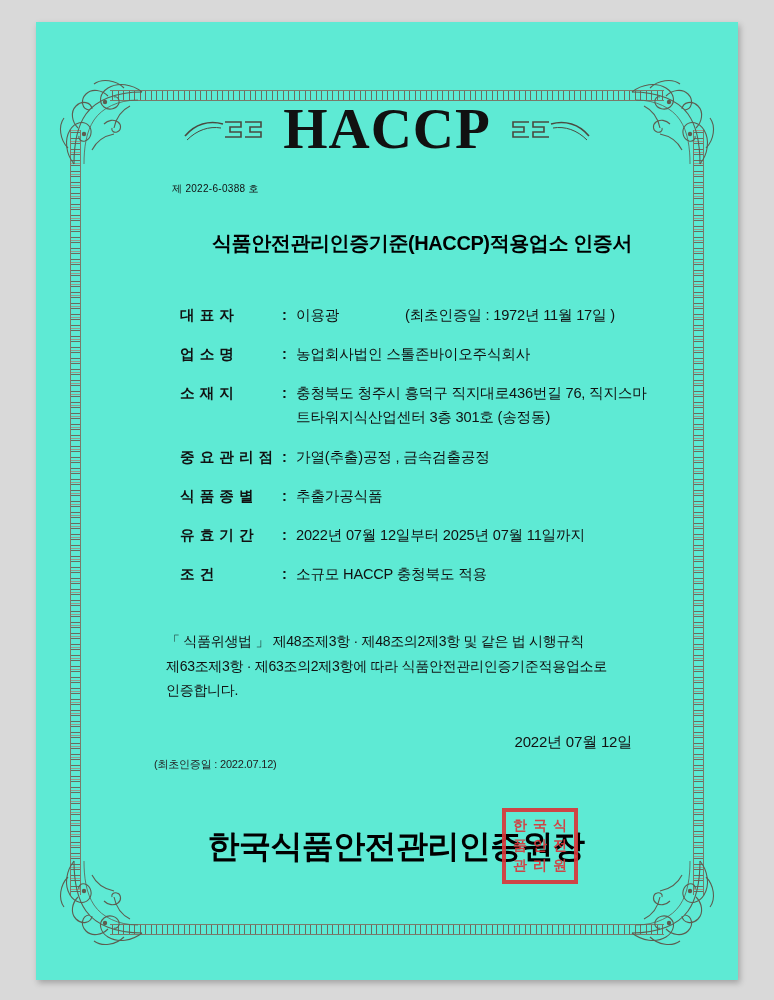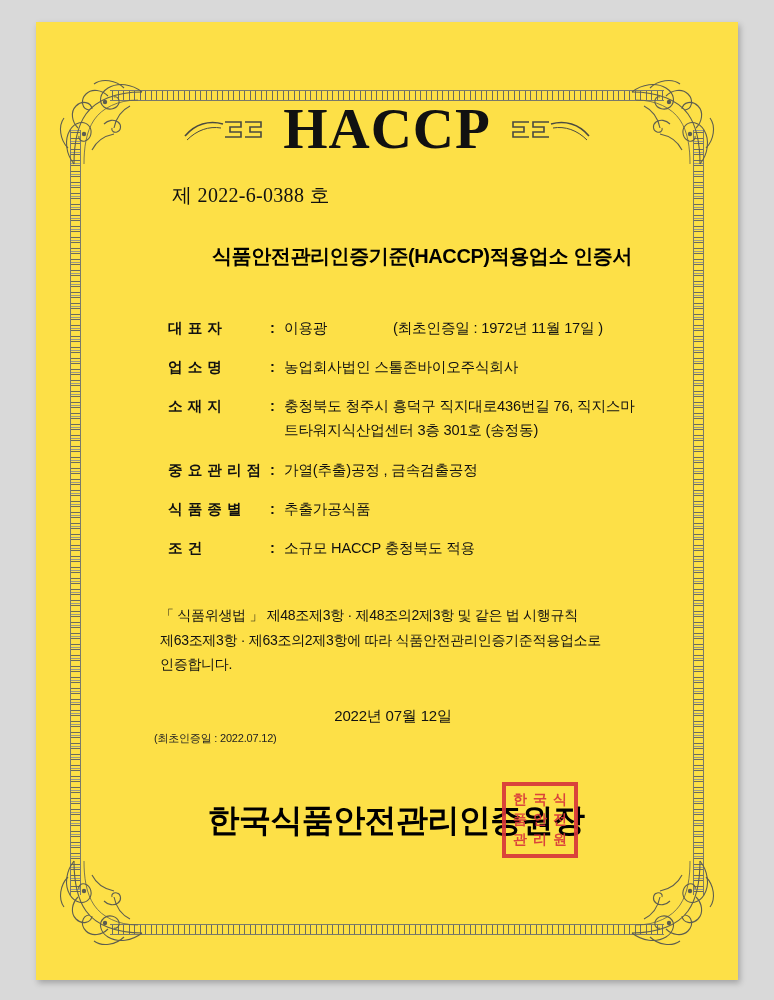--- a/index.html
+++ b/index.html
@@ -19,21 +19,21 @@
     background: #d9d9d9;
   }
 
   
   .paper {
     position: absolute;
     left: 36px;
     top: 22px;
     width: 702px;
     height: 958px;
-    background: #fde047;
+    background: #5eead4;
     box-shadow: 2px 3px 6px rgba(0,0,0,0.25);
   }
 
   
   .border-frame {
     position: absolute;
     left: 34px;
     top: 68px;
     width: 634px;
     height: 845px;
@@ -135,40 +135,40 @@
 
   
   .doc-body {
     position: absolute;
     left: 118px;
     top: 160px;
     width: 478px;
   }
 
   .cert-no {
-    font-size: 20px;
+    font-size: 10px;
     color: #111;
     letter-spacing: 0.3px;
     margin: 0 0 34px 18px;
-    font-family: Liberation Serif, serif;
+    font-family: Liberation Sans, sans-serif;
   }
 
   .cert-title {
     font-size: 20px;
     font-weight: 700;
     color: #000;
     text-align: right;
     letter-spacing: -0.4px;
     margin: 0 0 48px 0;
   }
 
   table.fields {
     border-collapse: collapse;
     width: 100%;
-    margin-left: 14px;
+    margin-left: 26px;
   }
   table.fields td {
     vertical-align: top;
     padding: 0 0 18px 0;
     font-size: 14.6px;
     color: #111;
     line-height: 1.45;
   }
   td.label {
     width: 102px;
@@ -187,33 +187,33 @@
     display: inline-block;
     margin-left: 62px;
     letter-spacing: -0.2px;
   }
   .value .line2 {
     display: block;
     margin-top: 3px;
   }
 
   .legal {
-    margin: 26px 0 0 6px;
+    margin: 26px 0 0 12px;
     font-size: 14px;
     line-height: 1.75;
     color: #111;
     letter-spacing: -0.3px;
     text-align: justify;
     width: 470px;
   }
   .legal .seg { white-space: nowrap; }
 
   .issue-date {
     margin: 30px 0 0 0;
-    text-align: center;
+    text-align: right;
     font-size: 15px;
     color: #111;
     letter-spacing: -0.2px;
   }
   .first-cert {
     margin: 5px 0 0 0;
     text-align: left;
     font-size: 11px;
     color: #222;
     letter-spacing: -0.2px;
@@ -403,20 +403,27 @@
             </td>
           </tr>
           <tr>
             <td class="label">식 품 종 별</td>
             <td class="colon">:</td>
             <td class="value">
               <span>추출가공식품</span>
             </td>
           </tr>
           <tr>
+            <td class="label">유 효 기 간</td>
+            <td class="colon">:</td>
+            <td class="value">
+              <span>2022년 07월 12일부터 2025년 07월 11일까지</span>
+            </td>
+          </tr>
+          <tr>
             <td class="label">조 건</td>
             <td class="colon">:</td>
             <td class="value">
               <span>소규모 HACCP 충청북도 적용</span>
             </td>
           </tr>
         </tbody>
       </table>
 
       <div class="legal">

